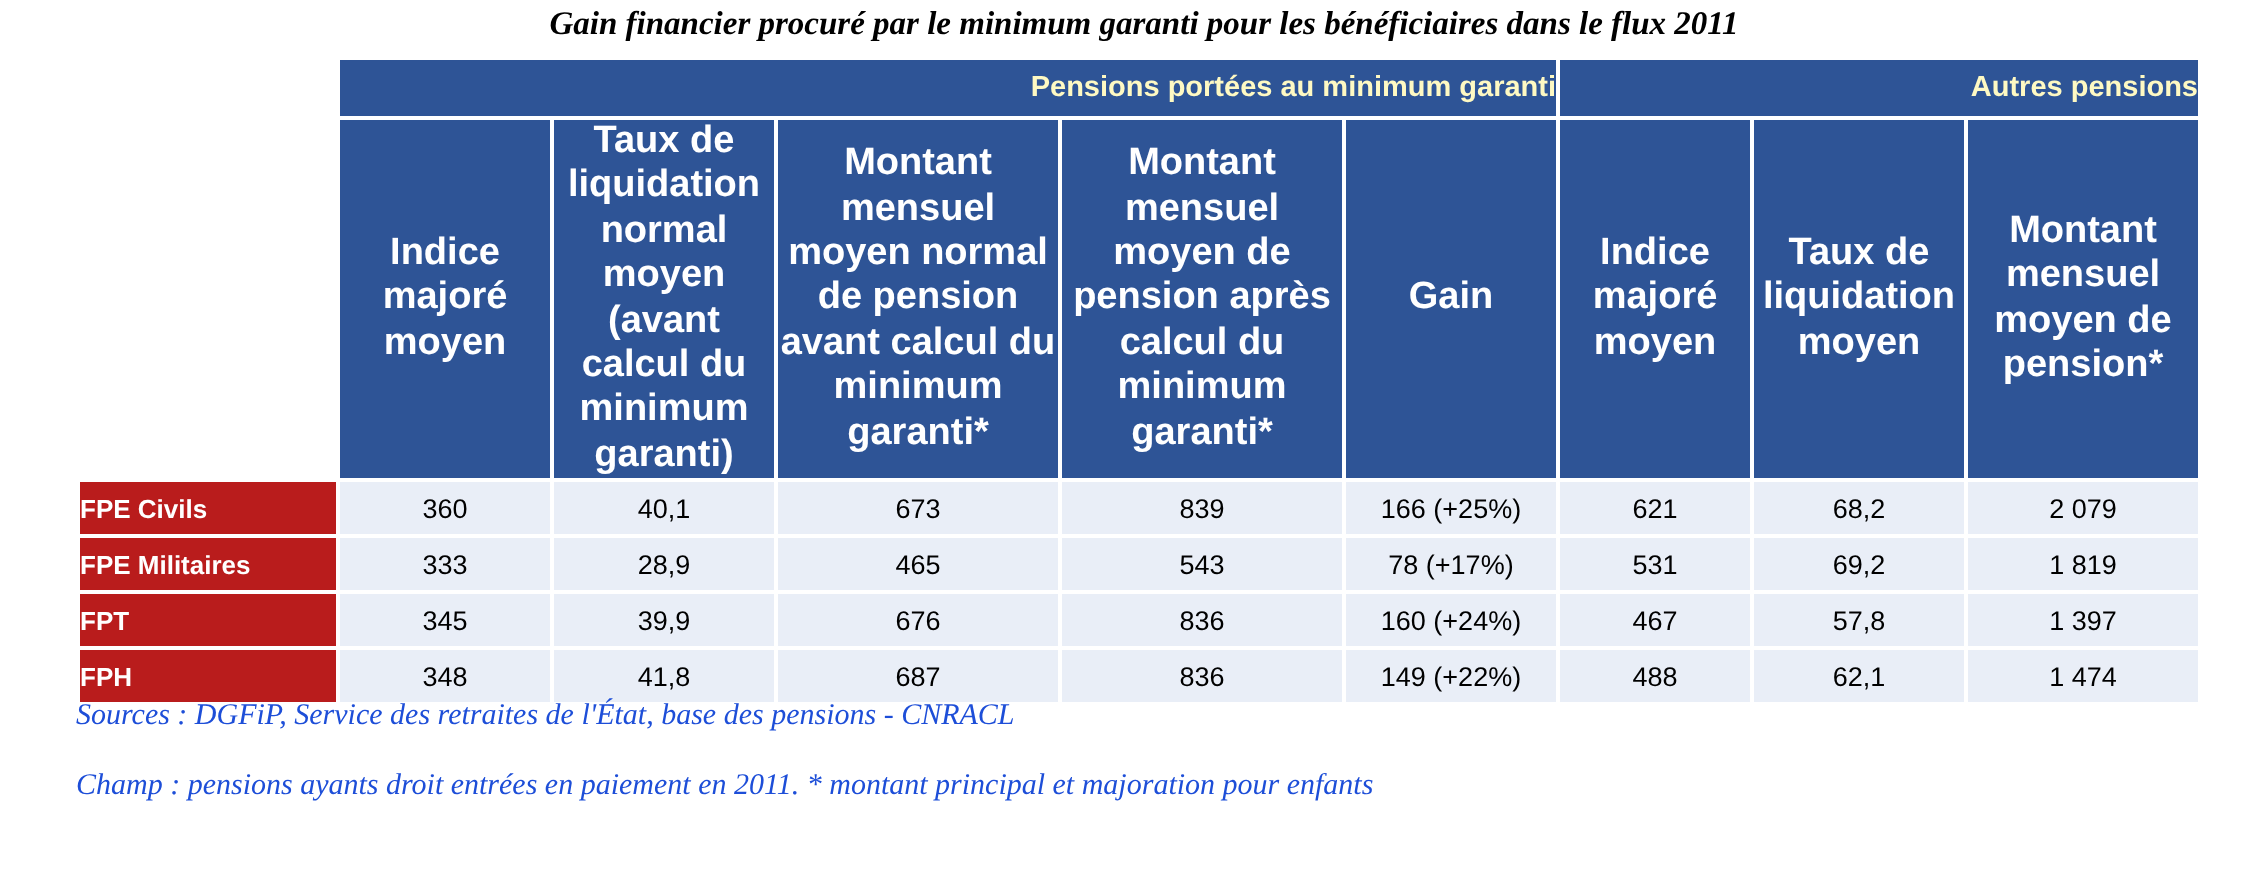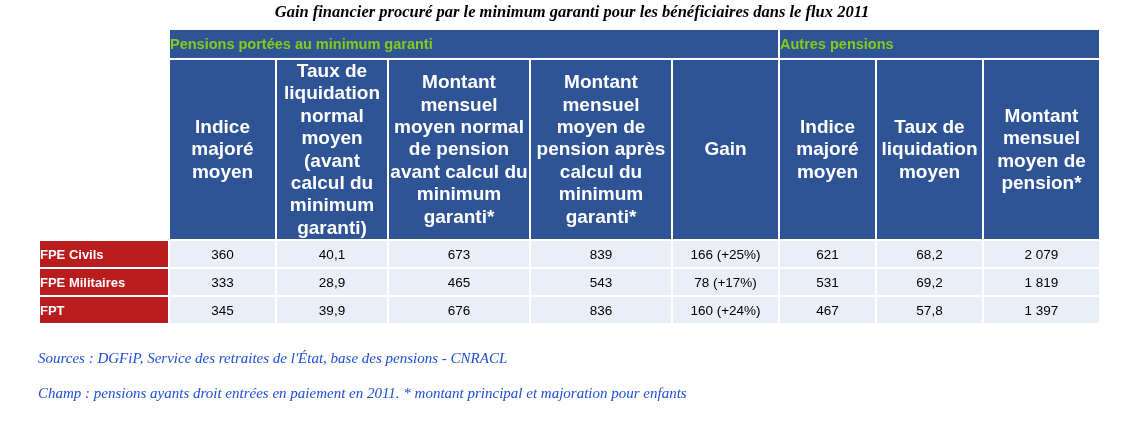--- a/index.html
+++ b/index.html
@@ -44,24 +44,24 @@
     padding: 0;
     margin: 0;
     vertical-align: middle;
   }
   .gap-cell {
     background: #ffffff;
     border: 0;
   }
   .hdr-group {
     background: #2e5496;
-    color: #84cc16;
+    color: #fef9c3;
     font-size: 14.5px;
     font-weight: bold;
-    text-align: left;
+    text-align: right;
     height: 28px;
   }
   .hdr-col {
     background: #2e5496;
     color: #ffffff;
     font-size: 19px;
     font-weight: bold;
     text-align: center;
     line-height: 1.18;
     height: 170px;
@@ -166,19 +166,30 @@
         <td class="cell">345</td>
         <td class="cell">39,9</td>
         <td class="cell">676</td>
         <td class="cell">836</td>
         <td class="cell gain">160 (+24%)</td>
         <td class="cell">467</td>
         <td class="cell">57,8</td>
         <td class="cell">1 397</td>
       </tr>
 
+      <tr>
+        <td class="row-label">FPH</td>
+        <td class="cell">348</td>
+        <td class="cell">41,8</td>
+        <td class="cell">687</td>
+        <td class="cell">836</td>
+        <td class="cell gain">149 (+22%)</td>
+        <td class="cell">488</td>
+        <td class="cell">62,1</td>
+        <td class="cell">1 474</td>
+      </tr>
     </tbody>
   </table>
 
   <div class="notes n1">Sources : DGFiP, Service des retraites de l'État, base des pensions - CNRACL</div>
   <div class="notes n2">Champ : pensions ayants droit entrées en paiement en 2011. * montant principal et majoration pour enfants</div>
 
 </div>
 
 </body></html>

